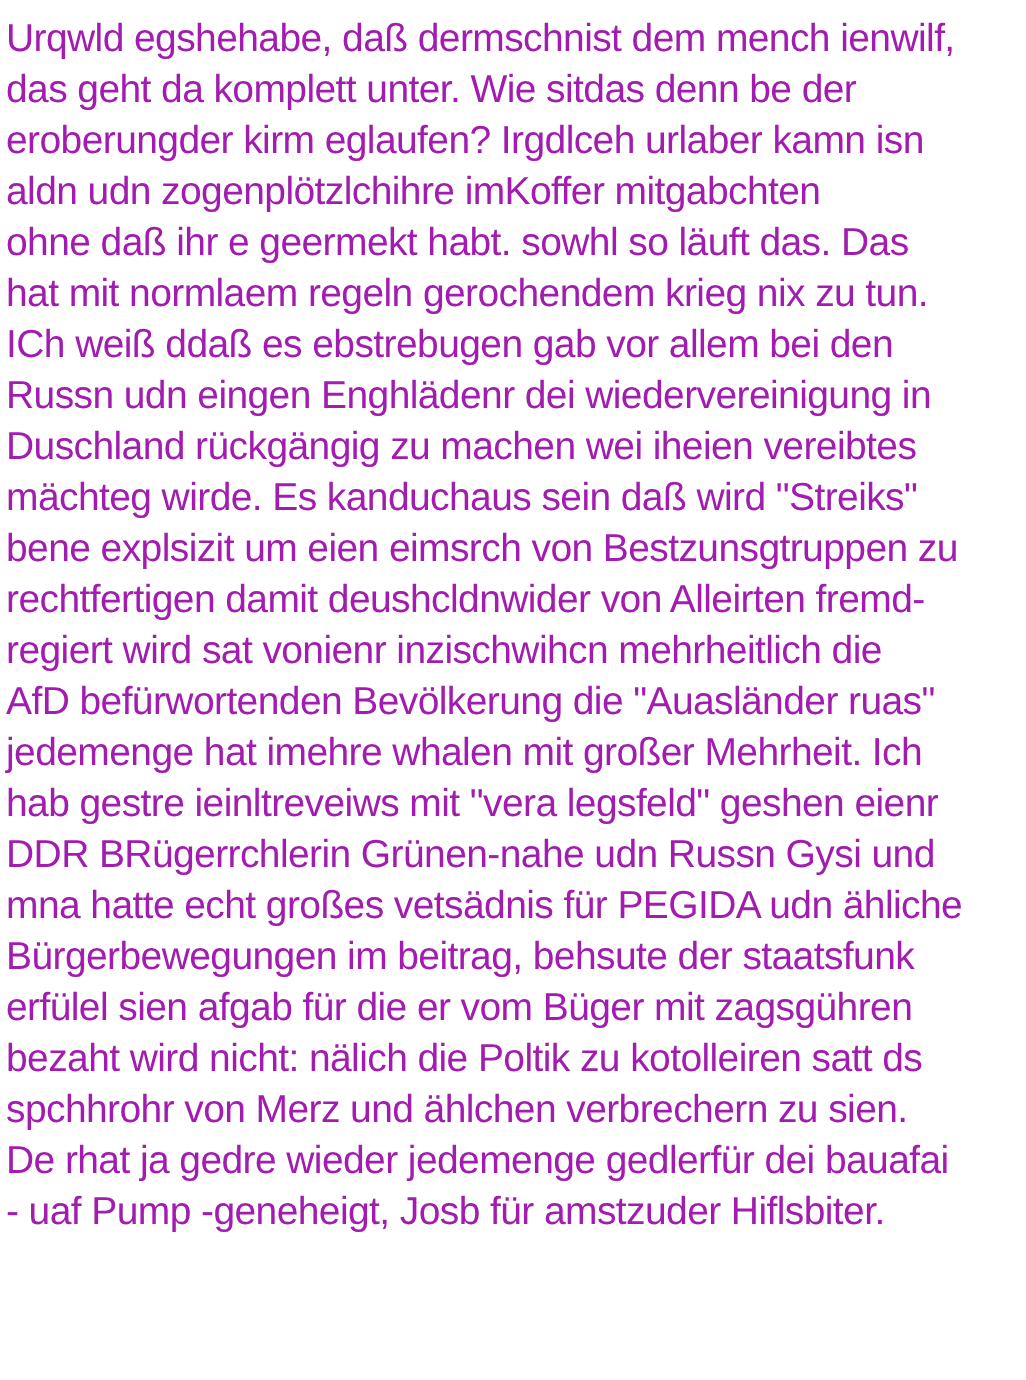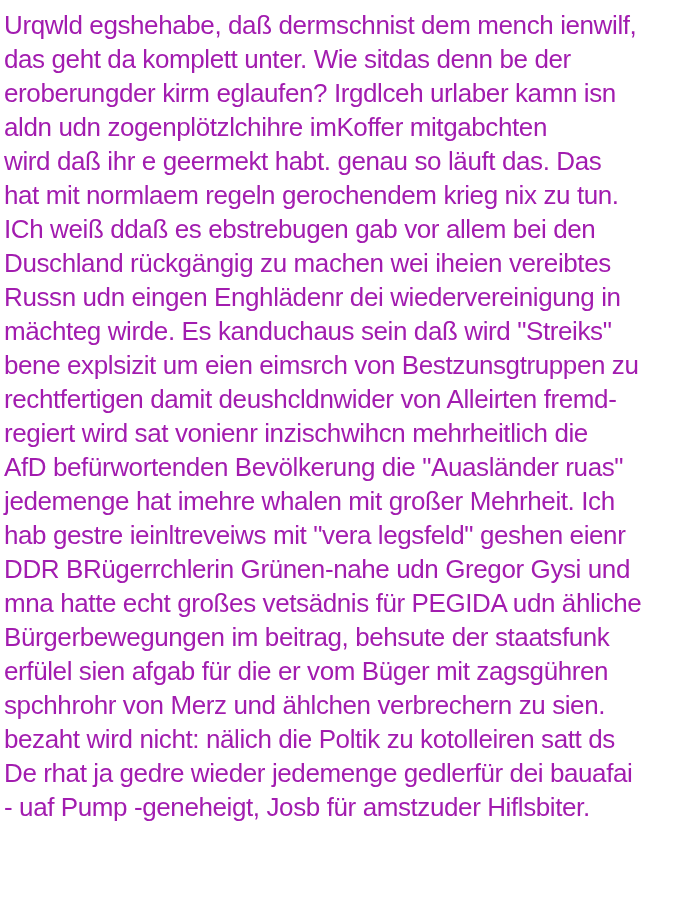--- a/index.html
+++ b/index.html
@@ -32,33 +32,33 @@
   }
 </style>
 </head>
 <body>
 
 <div class="document-body">
   <div class="text-line">Urqwld egshehabe, daß dermschnist dem mench ienwilf,</div>
   <div class="text-line">das geht da komplett unter. Wie sitdas denn be der</div>
   <div class="text-line">eroberungder kirm eglaufen? Irgdlceh urlaber kamn isn</div>
   <div class="text-line">aldn udn zogenplötzlchihre imKoffer mitgabchten</div>
-  <div class="text-line">wird daß ihr e geermekt habt. genau so läuft das. Das</div>
+  <div class="text-line">ohne daß ihr e geermekt habt. sowhl so läuft das. Das</div>
   <div class="text-line">hat mit normlaem regeln gerochendem krieg nix zu tun.</div>
   <div class="text-line">ICh weiß ddaß es ebstrebugen gab vor allem bei den</div>
+  <div class="text-line">Russn udn eingen Enghlädenr dei wiedervereinigung in</div>
   <div class="text-line">Duschland rückgängig zu machen wei iheien vereibtes</div>
-  <div class="text-line">Russn udn eingen Enghlädenr dei wiedervereinigung in</div>
   <div class="text-line">mächteg wirde. Es kanduchaus sein daß wird "Streiks"</div>
   <div class="text-line">bene explsizit um eien eimsrch von Bestzunsgtruppen zu</div>
   <div class="text-line">rechtfertigen damit deushcldnwider von Alleirten fremd-</div>
   <div class="text-line">regiert wird sat vonienr inzischwihcn mehrheitlich die</div>
   <div class="text-line">AfD befürwortenden Bevölkerung die "Auasländer ruas"</div>
   <div class="text-line">jedemenge hat imehre whalen mit großer Mehrheit. Ich</div>
   <div class="text-line">hab gestre ieinltreveiws mit "vera legsfeld" geshen eienr</div>
-  <div class="text-line">DDR BRügerrchlerin Grünen-nahe udn Gregor Gysi und</div>
+  <div class="text-line">DDR BRügerrchlerin Grünen-nahe udn Russn Gysi und</div>
   <div class="text-line">mna hatte echt großes vetsädnis für PEGIDA udn ähliche</div>
   <div class="text-line">Bürgerbewegungen im beitrag, behsute der staatsfunk</div>
   <div class="text-line">erfülel sien afgab für die er vom Büger mit zagsgühren</div>
+  <div class="text-line">bezaht wird nicht: nälich die Poltik zu kotolleiren satt ds</div>
   <div class="text-line">spchhrohr von Merz und ählchen verbrechern zu sien.</div>
-  <div class="text-line">bezaht wird nicht: nälich die Poltik zu kotolleiren satt ds</div>
   <div class="text-line">De rhat ja gedre wieder jedemenge gedlerfür dei bauafai</div>
   <div class="text-line">- uaf Pump -geneheigt, Josb für amstzuder Hiflsbiter.</div>
 </div>
 
 </body></html>

